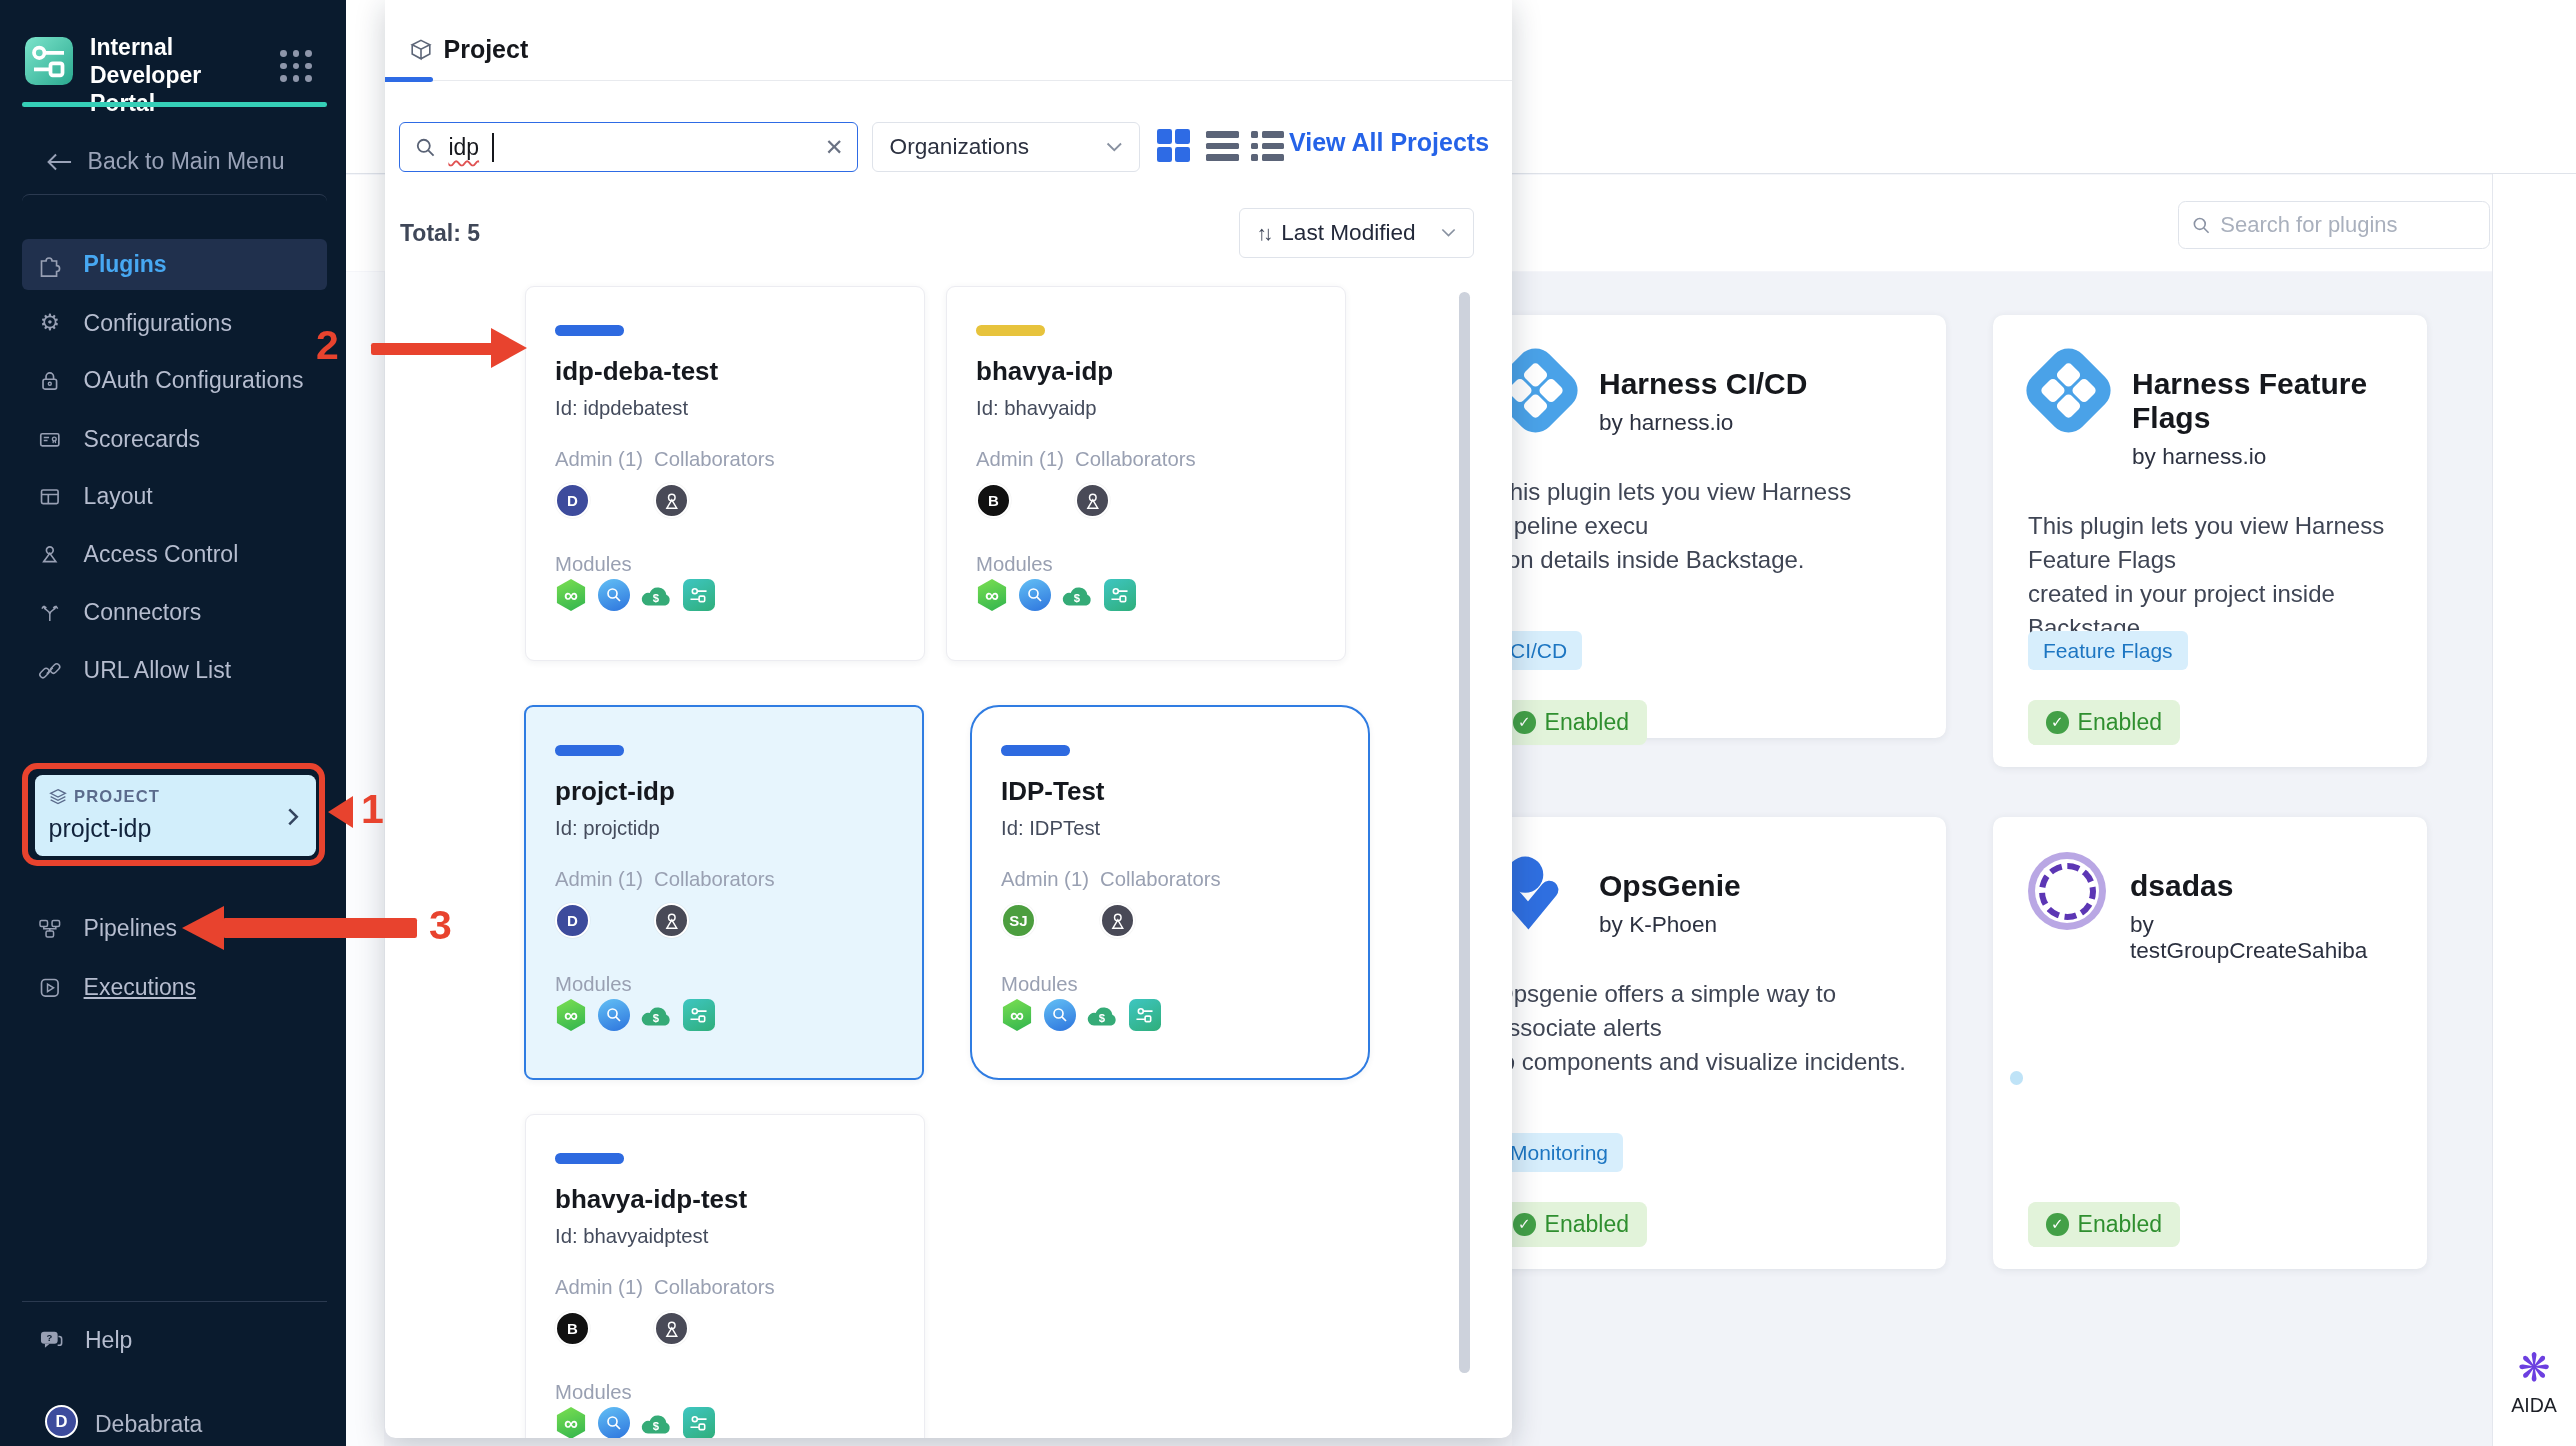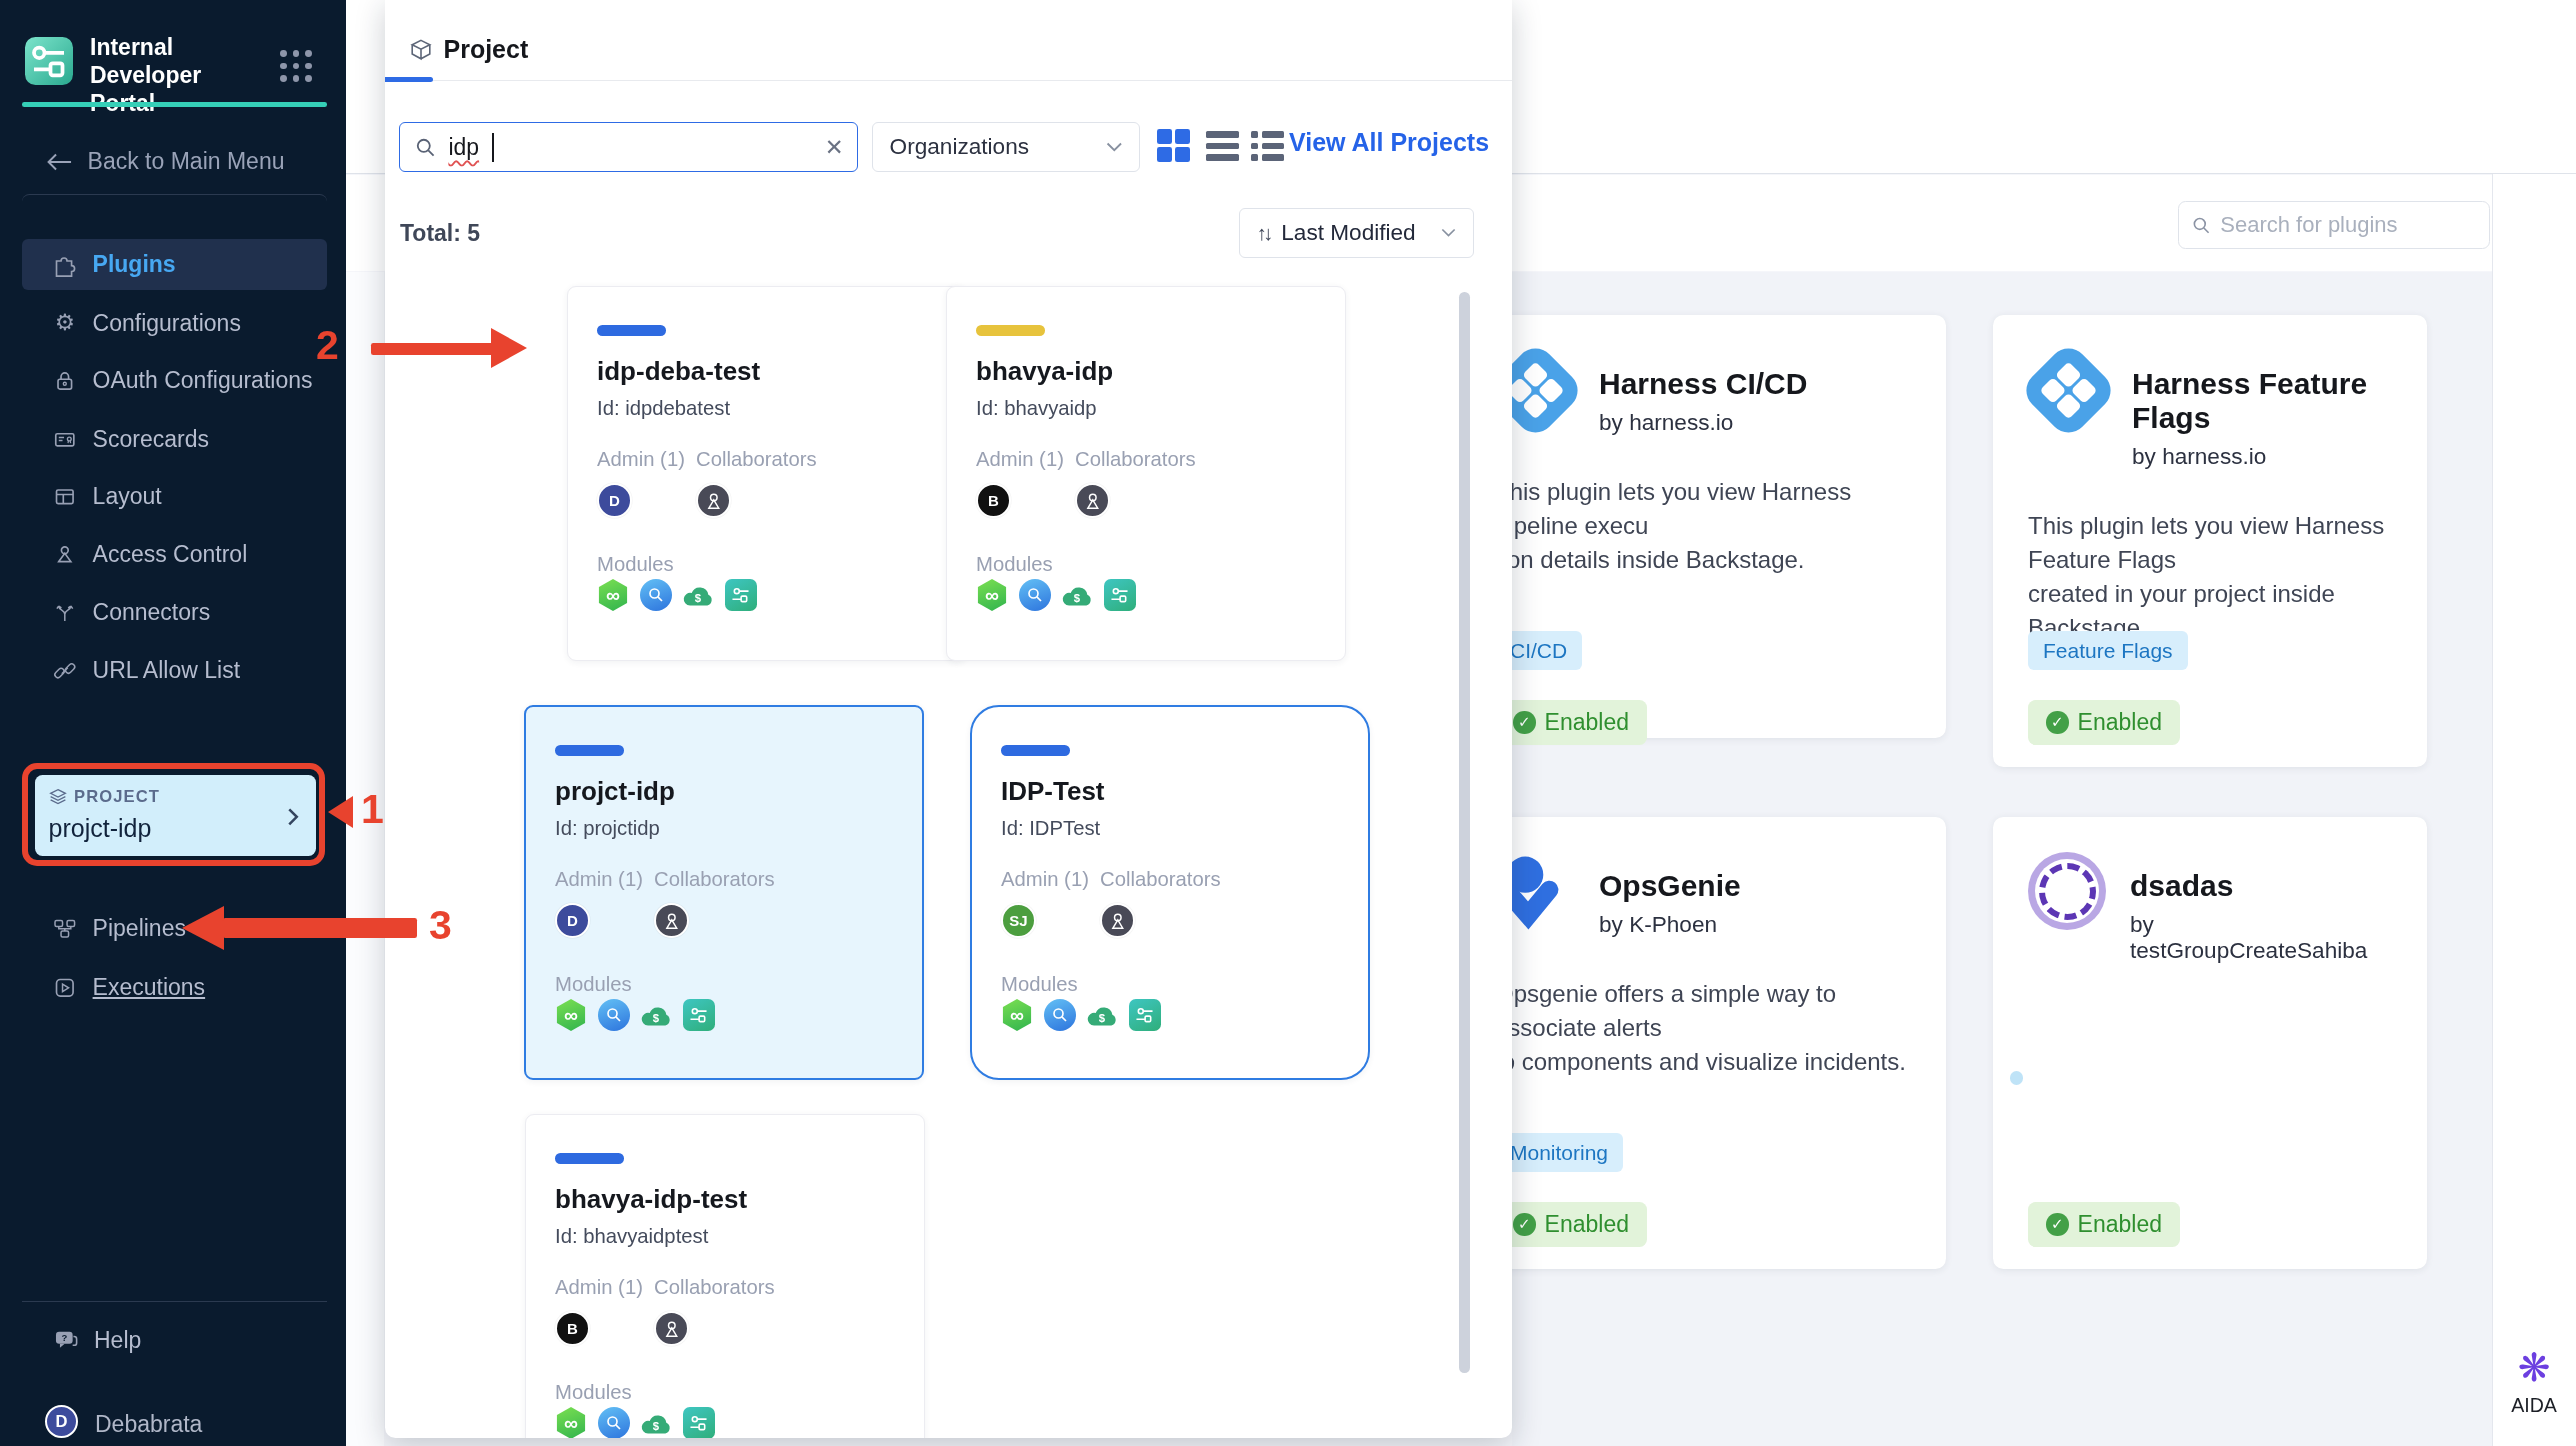--- a/index.html
+++ b/index.html
@@ -92,21 +92,21 @@
 
   
   .sidebar { left:0; top:0; width:346px; height:1447px; background:#0a1b2e; z-index:20; }
   .logo { position:absolute; left:25px; top:37px; width:48px; height:48px; border-radius:10.5px; background:linear-gradient(135deg,#7ce4cb,#2aa98f); }
   .brand { position:absolute; left:90px; top:33px; width:181px; font-size:23px; font-weight:bold; color:#fff; line-height:28px; }
   .dots9 { position:absolute; left:280px; top:50px; width:33px; height:33px; display:grid; grid-template-columns:repeat(3,1fr); gap:4.5px; }
   .dots9 i { width:6.8px; height:6.8px; border-radius:50%; background:#8e96aa; }
   .teal-rule { position:absolute; left:22px; top:102px; width:305px; height:4.5px; border-radius:2.3px; background:#35cfb7; }
   .back-row { position:absolute; left:47px; top:148px; display:flex; gap:15px; align-items:center; color:#9aa3b8; font-size:23px; }
   .group-rule { position:absolute; left:22px; top:194px; width:305px; height:12px; border-top:1.5px solid #2b3a50; border-radius:7.5px 7.5px 0 0; }
-  .nav-item { position:absolute; left:22px; width:305px; height:47px; display:flex; align-items:center; gap:15px; padding-left:30px; color:#b6bdcf; font-size:23px; border-radius:6px; }
+  .nav-item { position:absolute; left:22px; width:305px; height:47px; display:flex; align-items:center; gap:21px; padding-left:15px; color:#b6bdcf; font-size:23px; border-radius:6px; }
   .nav-item.active { height:51px; background:#20304d; }
   .nav-item.active .nlabel { color:#47a8f2; font-weight:bold; }
   .nav-item svg, .back-row svg { flex:none; }
   .proj-box { position:absolute; left:35px; top:775px; width:281px; height:81px; background:#d2eefb; border-radius:7.5px; }
   .proj-lbl { position:absolute; left:13.5px; top:12px; display:flex; gap:7.5px; align-items:center; color:#5b6b8c; font-size:16.6px; font-weight:bold; letter-spacing:1.1px; }
   .proj-name { position:absolute; left:13.5px; top:39px; font-size:25px; color:#11233c; }
   .bottom-rule { position:absolute; left:22px; top:1301px; width:305px; border-top:1.5px solid #2b3a50; }
   .user-avatar { position:absolute; left:45px; top:1405px; width:33px; height:33px; border-radius:50%; background:#3d4b9c; border:2.3px solid #fff; color:#fff; font-size:16.6px; font-weight:bold; display:flex; align-items:center; justify-content:center; }
   .red-outline { position:absolute; left:22px; top:763px; width:303px; height:103px; border:6.8px solid #e8432e; border-radius:15px; z-index:30; }
   .num { position:absolute; font-size:41px; z-index:30; color:#e8432e; font-weight:bold; }
@@ -285,21 +285,21 @@
     <div class="select-box sort-select">
       <span class="sort-ud">↑↓</span>
       <span>Last Modified</span>
       <svg style="margin-left:auto" width="15" height="9.8" viewBox="0 0 22 14">
           <path d="M2 2 L11 11 L20 2" fill="none" stroke="#8891a0" stroke-width="2.5"></path>
         </svg>
     </div>
 
     <div class="mscrollbar"></div>
 
-    <div class="p-card" style="left:140px;top:286px;margin-left:42px;">
+    <div class="p-card" style="left:140px;top:286px;">
       <div class="pill" style="background:#2e6ae0"></div>
       <div class="p-name">idp-deba-test</div>
       <div class="p-id">Id: idpdebatest</div>
       <div class="p-lbl" style="left:29px;top:161px;">Admin (1)</div>
       <div class="p-lbl" style="left:128px;top:161px;">Collaborators</div>
       <div class="avatar" style="left:29px;top:196px;background:#3d4b9c">D</div>
       <div class="avatar" style="left:128px;top:196px;background:#494a57">
           <svg width="19.6" height="19.6" viewBox="0 0 24 24">
             <circle cx="12" cy="8" r="4" fill="none" stroke="#fff" stroke-width="1.8"></circle>
             <path d="M6 21 L12 11 L18 21 Z" fill="none" stroke="#fff" stroke-width="1.8"></path>

